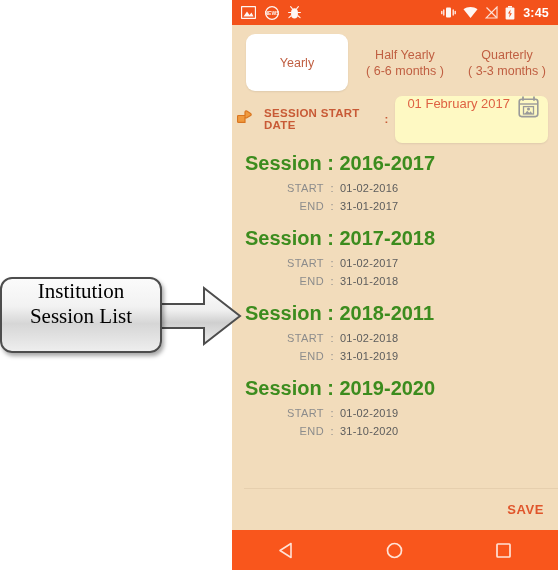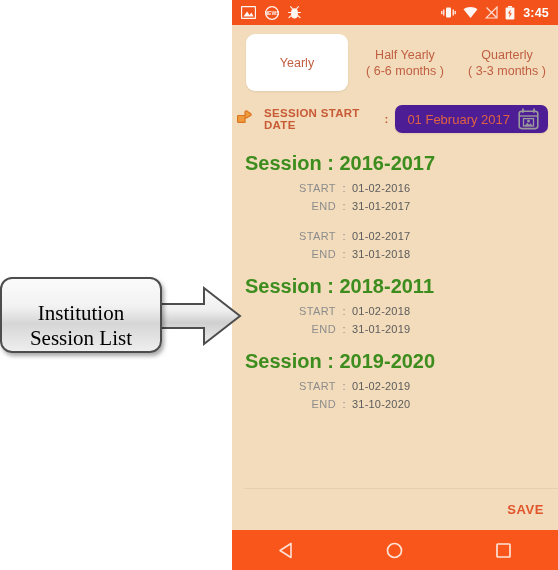--- a/index.html
+++ b/index.html
@@ -20,21 +20,21 @@
     position: absolute;
     left: 0px;
     top: 277px;
     width: 162px;
     height: 76px;
     border: 2px solid #4d4d4d;
     border-radius: 12px;
     background: linear-gradient(to bottom, #fbfbfb 0%, #f2f2f2 38%, #d6d6d6 62%, #eeeeee 100%);
     box-shadow: 2px 3px 4px rgba(0,0,0,0.35);
     display: flex;
-    align-items: flex-end;
+    align-items: flex-start;
     justify-content: center;
     box-sizing: border-box;
     z-index: 5;
   }
   #callout-text {
     font-family: "Liberation Serif", serif;
     font-size: 21px;
     line-height: 25px;
     color: #000000;
     text-align: center;
@@ -150,25 +150,24 @@
     letter-spacing: 0.3px;
   }
   #startdate-colon {
     color: #c85a36;
     font-size: 11.5px;
     font-weight: bold;
     margin: 0 7px 0 6px;
   }
   #date-card {
     margin-left: auto;
-    background: #4c1d95;
+    background: #fef9c3;
     border-radius: 7px;
-    height: 28px;
-    display: flex;
-    align-items: center;
+    height: 47px;
+    display: flex;
     padding: 0 9px 0 12px;
     box-shadow: 0 1px 2px rgba(0,0,0,0.08);
     box-sizing: border-box;
   }
   #date-value {
     color: #df6243;
     font-size: 13px;
     margin-right: 8px;
     white-space: nowrap;
   }
@@ -189,21 +188,20 @@
     display: flex;
     align-items: baseline;
     font-size: 11px;
     line-height: 18px;
   }
   .session-row .rk {
     width: 92px;
     text-align: right;
     color: #8c8c8c;
     letter-spacing: 0.4px;
-    margin-left: 12px;
   }
   .session-row .rc {
     width: 16px;
     text-align: center;
     color: #8c8c8c;
   }
   .session-row .rv {
     color: #5c5c5c;
     letter-spacing: 0.2px;
   }
@@ -346,20 +344,21 @@
         <span class="rv">01-02-2016</span>
       </div>
       <div class="session-row">
         <span class="rk">END</span>
         <span class="rc">:</span>
         <span class="rv">31-01-2017</span>
       </div>
     </div>
 
     <div class="session-item">
+      <div class="session-title">Session : 2017-2018</div>
       <div class="session-row">
         <span class="rk">START</span>
         <span class="rc">:</span>
         <span class="rv">01-02-2017</span>
       </div>
       <div class="session-row">
         <span class="rk">END</span>
         <span class="rc">:</span>
         <span class="rv">31-01-2018</span>
       </div>

